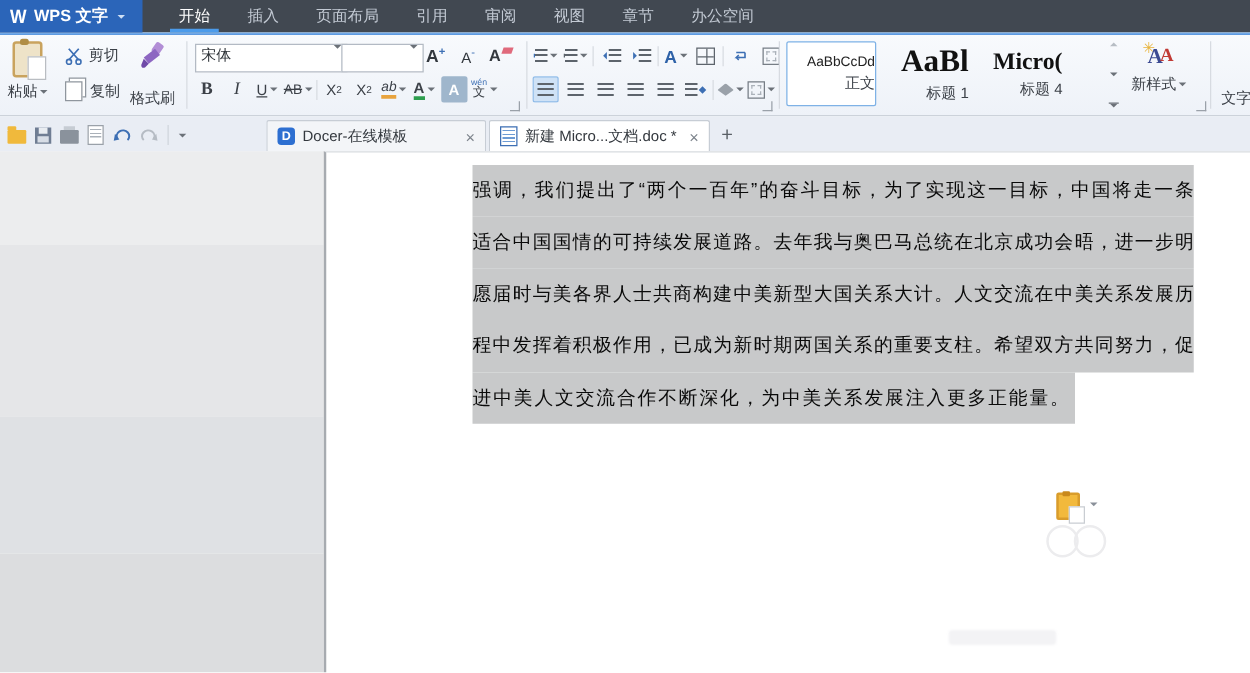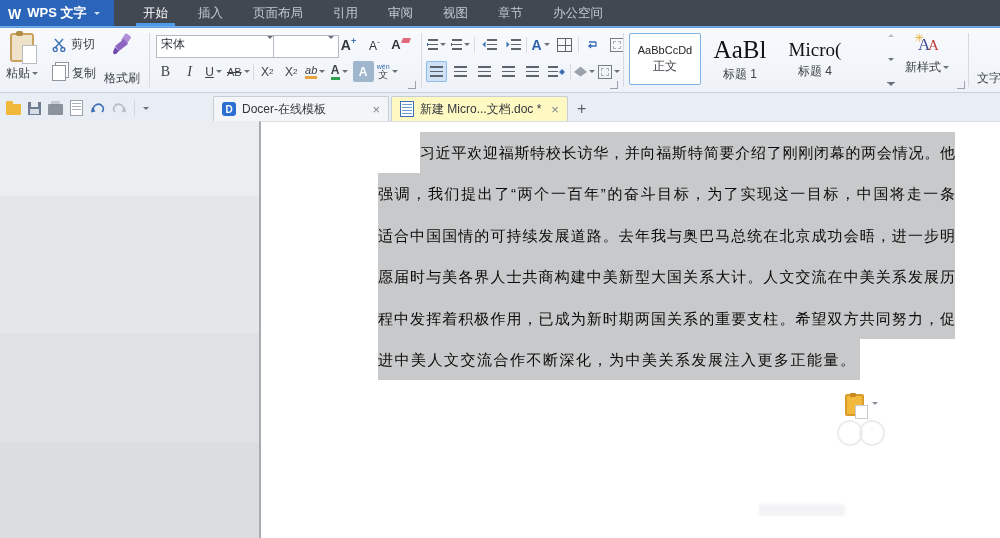--- a/index.html
+++ b/index.html
@@ -28,36 +28,36 @@
   .icbtn{display:inline-flex;align-items:center;justify-content:center;height:21px;min-width:21px;border-radius:2px}
   .icbtn.active{background:#cfe2f6;box-shadow:inset 0 0 0 1px #8fbbe8}
   .glyph{font-size:13px;color:#32373d}
   .bars{display:inline-block;width:13px;height:11px;
         background:repeating-linear-gradient(to bottom,#5d646c 0 1.6px,transparent 1.6px 4.6px)}
   .bars.narrow{width:10px}
   .combo{background:#fff;border:1px solid #b3bac4;height:21px;display:flex;
          padding:0 4px;font-size:12px;color:#2e3338}
   .combo .dar{margin-left:auto}
   .dlg{position:absolute;width:7px;height:7px;border-left:1px solid #9aa1a9;border-bottom:1px solid #9aa1a9;transform:rotate(-90deg)}
-  .serifb{font-family:"Liberation Serif","DejaVu Serif",serif;font-weight:normal}
+  .serifb{font-family:"Liberation Serif","DejaVu Serif",serif;font-weight:bold}
   
   .clipicon{width:20px;height:25px;border:2px solid #c9a35e;border-radius:3px;background:#eee3c8;position:relative}
   .clipicon .clip{position:absolute;top:-4px;left:4px;width:7px;height:5px;background:#b08d45;border-radius:2px}
   .clipicon .sheet{position:absolute;right:-5px;bottom:-4px;width:13px;height:17px;background:#fff;border:1px solid #b9bdc2}
   .copyic{position:relative;width:12px;height:14px;border:1px solid #8f969e;background:#fff;box-shadow:3px -3px 0 -1px #fff,3px -3px 0 0 #8f969e}
   
-  .stylecard{width:70px;height:50px;display:flex;flex-direction:column;align-items:center;justify-content:center;border:1px solid transparent;border-radius:2px}
+  .stylecard{width:70px;height:50px;display:flex;flex-direction:column;align-items:flex-end;justify-content:center;border:1px solid transparent;border-radius:2px}
   .stylecard.selected{border-color:#7fb2e6;background:#fff}
   .stylecard .name{font-size:12px;color:#3c4148;margin-top:2px;white-space:nowrap}
   
   #tabbar{height:28px;background:#e9edf4;border-bottom:1px solid #d4d9e0;display:flex;align-items:flex-end;position:relative}
   .qat{display:flex;align-items:center;gap:7px;padding:0 6px 5px 6px}
   .doctab{height:24px;display:flex;align-items:center;gap:6px;padding:0 8px;font-size:12px;color:#33383e;
           border:1px solid #c7cdd5;border-bottom:none;background:#f3f5f8;border-radius:2px 2px 0 0;margin-left:2px}
-  .doctab.active{background:#fef9c3}
+  .doctab.active{background:#ffffff}
   .tabclose{color:#7d848c;font-size:13px;margin-left:4px}
   .plusbtn{font-size:16px;color:#5a6066;padding:0 9px 3px 9px}
   
   #content{position:absolute;top:121px;left:0;right:0;bottom:0;background:#fff}
   .band{position:absolute;left:0;width:259px}
   #page{position:absolute;left:259px;top:0;right:0;bottom:0;background:#fff;border-left:2px solid #a7abb0;border-top:1px solid #d8dce0}
   #sel{position:absolute;left:117px;top:10px;width:577px;font-size:15px;color:#0a0a0a;line-height:41.4px}
   .dline{background:#c8c9ca;text-align:justify;text-align-last:justify;height:41.4px;white-space:nowrap;overflow:hidden}
   .dline.first{margin-left:42px}
   .dline.last{text-align:left;text-align-last:left;width:max-content;padding-right:3px;letter-spacing:1.5px}
@@ -349,21 +349,20 @@
 
 <div id="content">
 
   <div class="band" style="top:0;height:75px;background:#ecedee"></div>
   <div class="band" style="top:75px;height:137px;background:#e5e6e8"></div>
   <div class="band" style="top:212px;height:110px;background:#dfe1e4"></div>
   <div class="band" style="top:322px;height:95px;background:#dcdddf"></div>
 
   <div id="page">
     <div id="sel">
-      <div class="dline first">习近平欢迎福斯特校长访华，并向福斯特简要介绍了刚刚闭幕的两会情况。他</div>
       <div class="dline">强调，我们提出了“两个一百年”的奋斗目标，为了实现这一目标，中国将走一条</div>
       <div class="dline">适合中国国情的可持续发展道路。去年我与奥巴马总统在北京成功会晤，进一步明</div>
       <div class="dline">愿届时与美各界人士共商构建中美新型大国关系大计。人文交流在中美关系发展历</div>
       <div class="dline">程中发挥着积极作用，已成为新时期两国关系的重要支柱。希望双方共同努力，促</div>
       <div class="dline last">进中美人文交流合作不断深化，为中美关系发展注入更多正能量。</div>
     </div>
 
     <div class="pasteopt" style="left:584px;top:272px">
       <span class="pclip">
           <span class="clip"></span>

